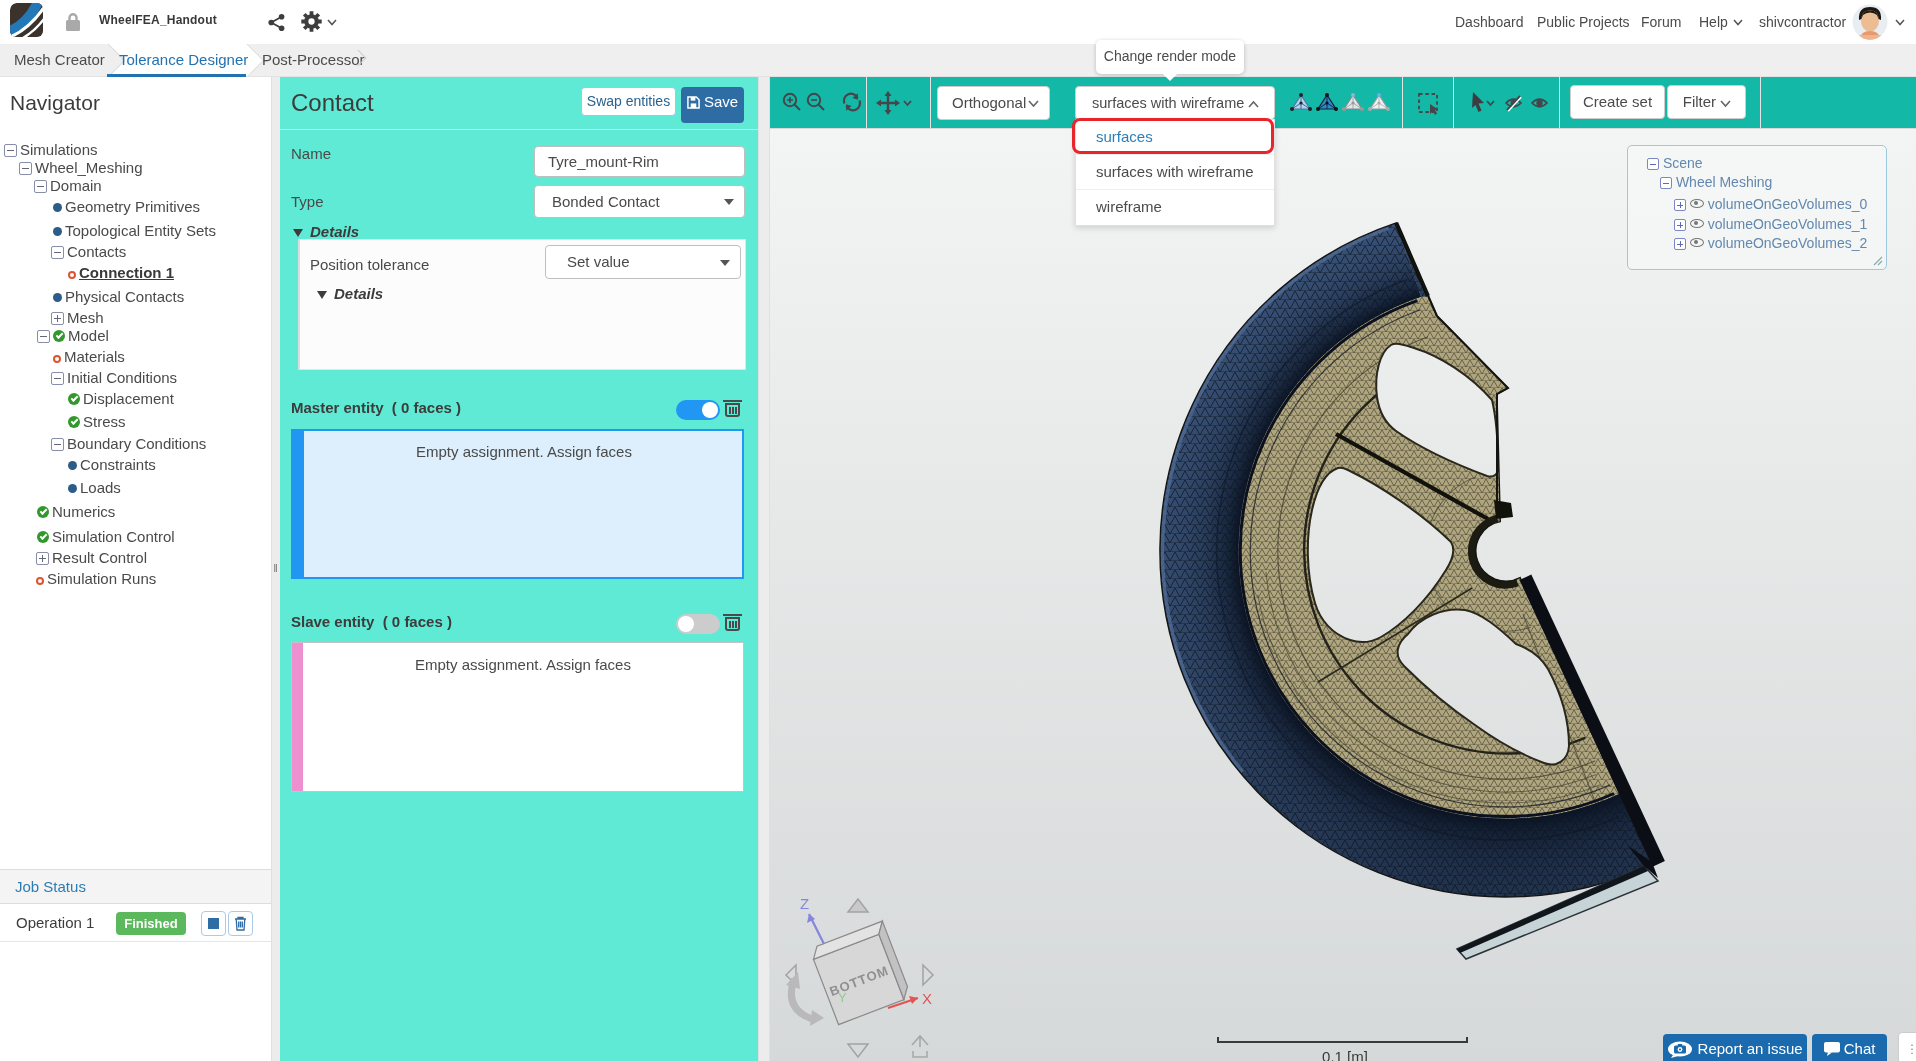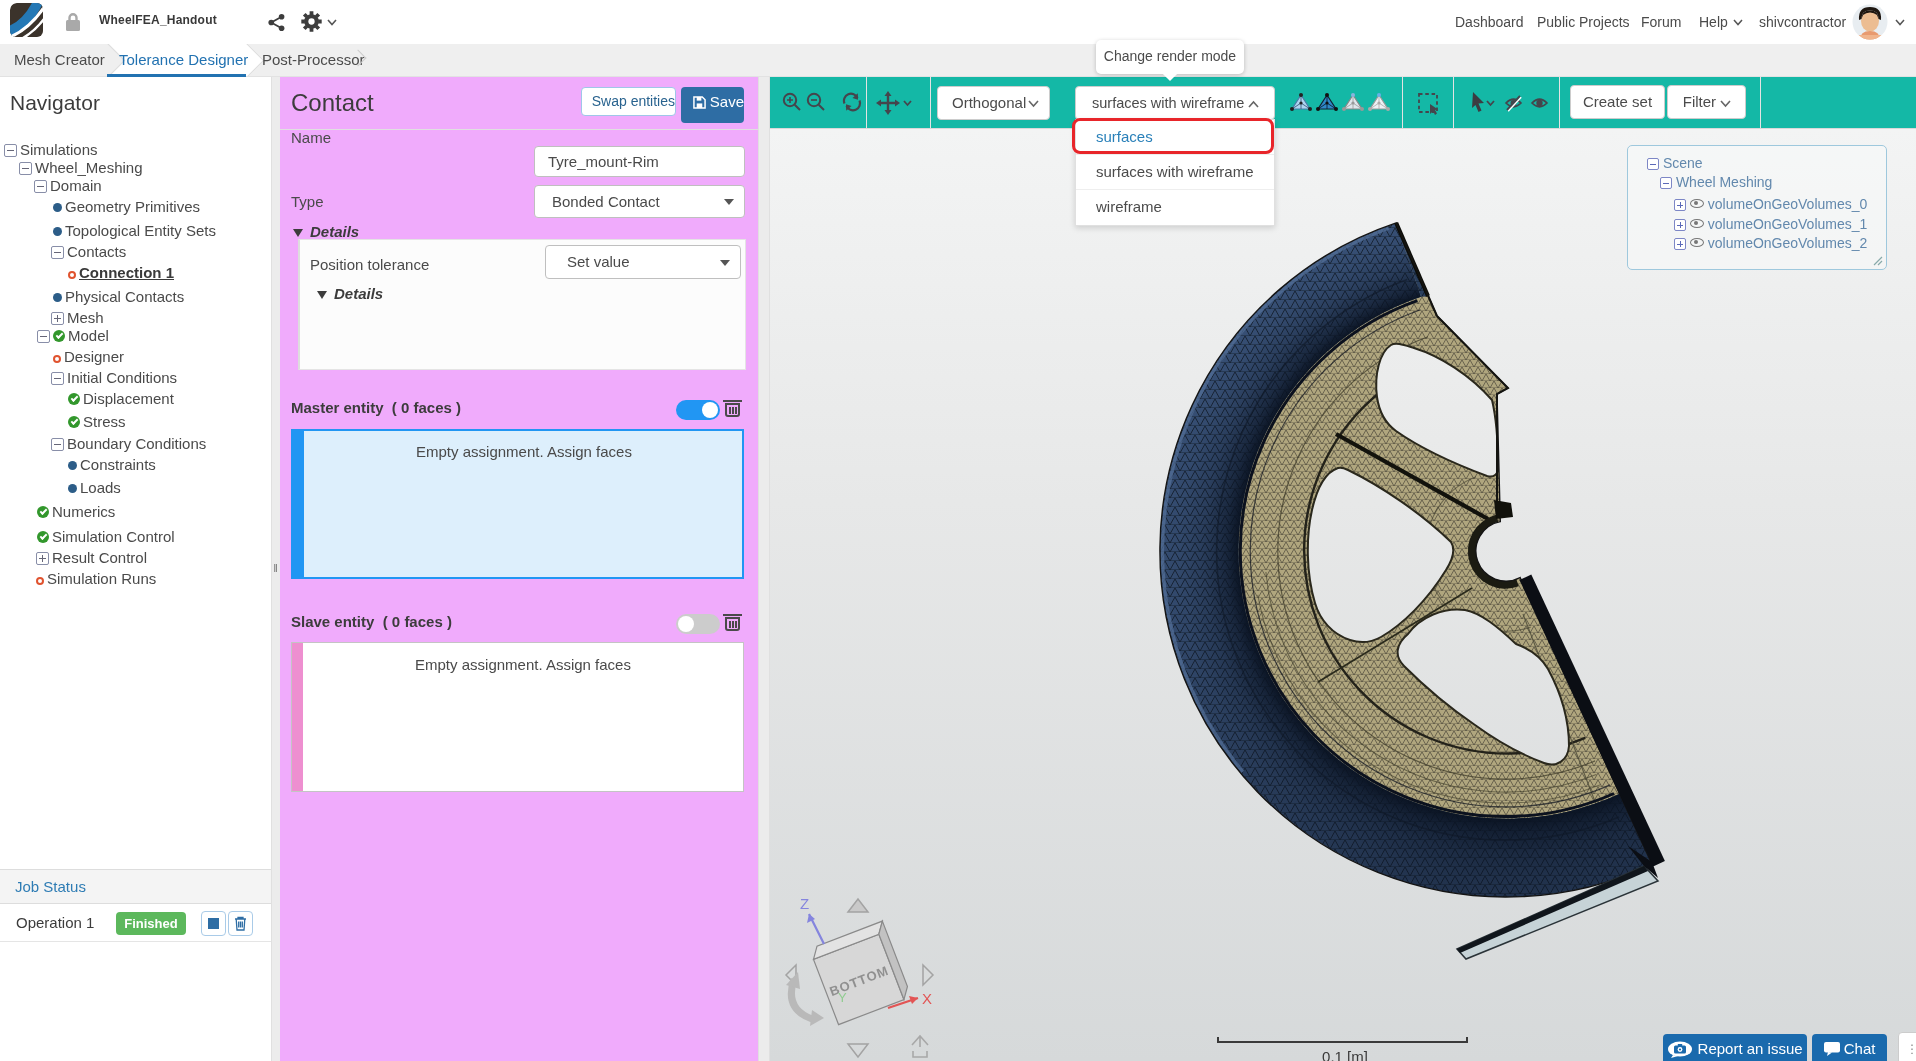--- a/index.html
+++ b/index.html
@@ -28,23 +28,23 @@
 .dot{display:inline-block;width:9px;height:9px;border-radius:50%;background:#2c5d88;vertical-align:0px}
 .oc{display:inline-block;width:8px;height:8px;border-radius:50%;border:2.5px solid #e0532f;background:#fff;vertical-align:-1px}
 .chk{display:inline-block;width:12px;height:12px;border-radius:50%;background:#32972c;position:relative;vertical-align:-1px}
 .chk:after{content:"";position:absolute;left:3px;top:3px;width:5px;height:2px;border-left:2px solid #fff;border-bottom:2px solid #fff;transform:rotate(-45deg)}
 
 #jobhead{position:absolute;left:0;top:869px;width:271px;height:35px;background:#f4f4f4;border-top:1px solid #ddd;border-bottom:1px solid #ddd;font-size:15px;color:#2e7cb4;line-height:34px;padding-left:15px}
 #jobrow{position:absolute;left:0;top:904px;width:271px;height:38px;background:#fff;border-bottom:1px solid #e5e5e5}
 .badge{position:absolute;left:116px;top:8px;width:70px;height:23px;background:#5cb85c;border-radius:4px;color:#fff;font-size:13px;font-weight:bold;text-align:center;line-height:23px}
 .jbtn{position:absolute;top:7px;width:25px;height:25px;background:#fff;border:1px solid #a9cbe8;border-radius:4px}
 
-#cpanel{position:absolute;left:280px;top:77px;width:478px;height:984px;background:#f0abfc}
+#cpanel{position:absolute;left:280px;top:77px;width:478px;height:984px;background:#5eead4}
 #cpanel h1{font-size:24px;font-weight:normal;color:#3c3c3c;position:absolute;left:11px;top:12px}
-.btn{position:absolute;border-radius:4px;font-size:15px;text-align:right}
+.btn{position:absolute;border-radius:4px;font-size:15px;text-align:center}
 #swapbtn{left:301px;top:10px;width:95px;height:29px;line-height:27px;border:1px solid #9fc6e8;color:#29638f;background:#fff;font-size:14px}
 #savebtn{left:401px;top:10px;width:63px;height:36px;line-height:29px;background:#2e6da4;color:#fff}
 .flabel{position:absolute;font-size:15px;color:#4a4a4a}
 .finput{position:absolute;border:1px solid #bfbfbf;border-radius:4px;background:#fff;font-size:15px;color:#4a4a4a}
 .caret{position:absolute;width:0;height:0;border-left:5px solid transparent;border-right:5px solid transparent;border-top:6px solid #555}
 .dtri{display:inline-block;width:0;height:0;border-left:5.5px solid transparent;border-right:5.5px solid transparent;border-top:8px solid #3c3c3c;margin-right:7px}
 .toggle{position:absolute;width:44px;height:20px;border-radius:10px}
 .tknob{position:absolute;top:2px;width:16px;height:16px;border-radius:50%;background:#fff}
 .trash{position:absolute;width:15px;height:17px}
 .trash:before{content:"";position:absolute;left:0;top:3px;width:15px;height:14px;border:2px solid #4a4a4a;border-radius:0 0 3px 3px;box-sizing:border-box}
@@ -150,21 +150,21 @@
 <div class="trow" style="left:4px;top:64px"><span class="exp"></span><span style="margin-left:3px">Simulations</span></div>
 <div class="trow" style="left:19px;top:82px"><span class="exp"></span><span style="margin-left:3px">Wheel_Meshing</span></div>
 <div class="trow" style="left:34px;top:100px"><span class="exp"></span><span style="margin-left:3px">Domain</span></div>
 <div class="trow" style="left:53px;top:121px"><span class="dot"></span><span style="margin-left:3px">Geometry Primitives</span></div>
 <div class="trow" style="left:53px;top:145px"><span class="dot"></span><span style="margin-left:3px">Topological Entity Sets</span></div>
 <div class="trow" style="left:51px;top:166px"><span class="exp"></span><span style="margin-left:3px">Contacts</span></div>
 <div class="trow" style="left:68px;top:187px"><span class="oc"></span><span style="margin-left:3px"><span style="font-weight:bold;text-decoration:underline;color:#3a3a3a">Connection 1</span></span></div>
 <div class="trow" style="left:53px;top:211px"><span class="dot"></span><span style="margin-left:3px">Physical Contacts</span></div>
 <div class="trow" style="left:51px;top:232px"><span class="exp plus"></span><span style="margin-left:3px">Mesh</span></div>
 <div class="trow" style="left:37px;top:250px"><span class="exp"></span><span class="chk" style="margin-left:3px"></span><span style="margin-left:3px">Model</span></div>
-<div class="trow" style="left:53px;top:271px"><span class="oc"></span><span style="margin-left:3px">Designer</span></div>
+<div class="trow" style="left:53px;top:271px"><span class="oc"></span><span style="margin-left:3px">Materials</span></div>
 <div class="trow" style="left:51px;top:292px"><span class="exp"></span><span style="margin-left:3px">Initial Conditions</span></div>
 <div class="trow" style="left:68px;top:313px"><span class="chk"></span><span style="margin-left:3px">Displacement</span></div>
 <div class="trow" style="left:68px;top:336px"><span class="chk"></span><span style="margin-left:3px">Stress</span></div>
 <div class="trow" style="left:51px;top:358px"><span class="exp"></span><span style="margin-left:3px">Boundary Conditions</span></div>
 <div class="trow" style="left:68px;top:379px"><span class="dot"></span><span style="margin-left:3px">Constraints</span></div>
 <div class="trow" style="left:68px;top:402px"><span class="dot"></span><span style="margin-left:3px">Loads</span></div>
 <div class="trow" style="left:37px;top:426px"><span class="chk"></span><span style="margin-left:3px">Numerics</span></div>
 <div class="trow" style="left:37px;top:451px"><span class="chk"></span><span style="margin-left:3px">Simulation Control</span></div>
 <div class="trow" style="left:36px;top:472px"><span class="exp plus"></span><span style="margin-left:3px">Result Control</span></div>
 <div class="trow" style="left:36px;top:493px"><span class="oc"></span><span style="margin-left:3px">Simulation Runs</span></div>
@@ -187,21 +187,21 @@
 <div style="position:absolute;left:759px;top:561px;width:7px;height:16px;font-size:10px;color:#666;text-align:center;line-height:16px">‖</div>
 <div id="cpanel">
  <h1>Contact</h1>
  <div class="btn" id="swapbtn">Swap entities</div>
  <div class="btn" id="savebtn"><svg width="13" height="13" viewBox="0 0 14 14" style="vertical-align:-2px">
         <path d="M1 1 H10 L13 4 V13 H1 Z" fill="none" stroke="#fff" stroke-width="1.6"></path>
         <rect x="4" y="8" width="6" height="5" fill="#fff"></rect>
         <rect x="4" y="1" width="5" height="4" fill="#fff"></rect>
       </svg> Save</div>
  <div style="position:absolute;left:0;top:52px;width:478px;height:1px;background:#e0e0e0"></div>
- <div class="flabel" style="left:11px;top:52px">Name</div>
+ <div class="flabel" style="left:11px;top:68px">Name</div>
  <div class="finput" style="left:254px;top:69px;width:211px;height:31px;line-height:29px;padding-left:13px">Tyre_mount-Rim</div>
  <div class="flabel" style="left:11px;top:116px">Type</div>
  <div class="finput" style="left:254px;top:108px;width:211px;height:33px;line-height:31px;padding-left:17px">Bonded Contact<div class="caret" style="right:10px;top:13px"></div></div>
  <div style="position:absolute;left:13px;top:146px;font-size:15px;font-style:italic;font-weight:bold;color:#3c3c3c"><span class="dtri"></span>Details</div>
  <div style="position:absolute;left:18px;top:162px;width:448px;height:131px;background:#fcfcfc;border:1px solid #e4e4e4;border-left:2px solid #ddd">
    <div class="flabel" style="left:10px;top:16px">Position tolerance</div>
    <div class="finput" style="left:245px;top:5px;width:196px;height:34px;line-height:32px;padding-left:21px">Set value<div class="caret" style="right:10px;top:14px"></div></div>
    <div style="position:absolute;left:17px;top:45px;font-size:15px;font-style:italic;font-weight:bold;color:#3c3c3c"><span class="dtri"></span>Details</div>
  </div>
  <div style="position:absolute;left:11px;top:322px;font-size:15px;font-weight:bold;color:#3c3c3c">Master entity&nbsp;&nbsp;( 0 faces )</div>

